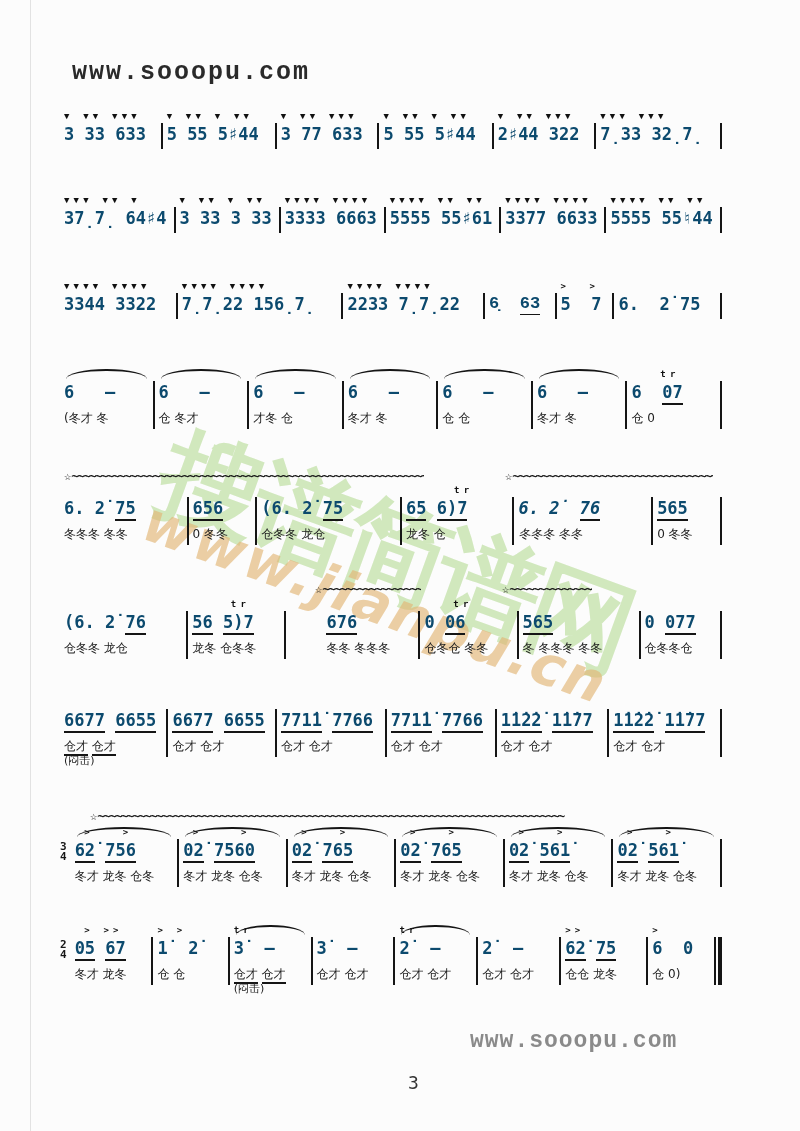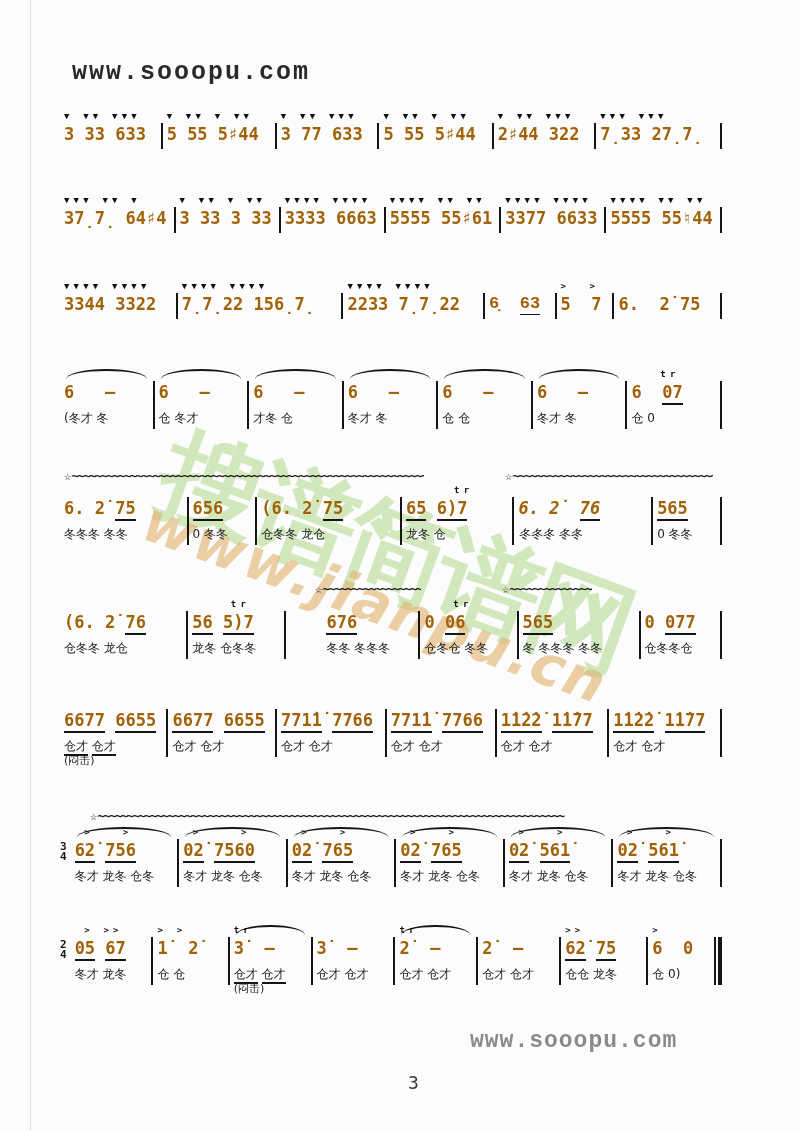--- a/index.html
+++ b/index.html
@@ -33,21 +33,21 @@
   
   .system{
     position:absolute; left:60px; width:662px;
     display:flex; align-items:flex-start; z-index:2;
   }
   .meter{display:flex;flex-direction:column;align-items:center;
     font-size:11px;font-weight:bold;line-height:10px;margin:16px 4px 0 0;}
   .measure{position:relative; padding:0 4px; overflow:hidden;}
   .m-above{white-space:pre; font-size:9px; letter-spacing:4.2px; line-height:13px;
     height:13px; color:#111; font-weight:bold;}
-  .m-notes{white-space:pre; font-size:17px; font-weight:bold; line-height:22px; color:#a16207;}
+  .m-notes{white-space:pre; font-size:17px; font-weight:bold; line-height:22px; color:#0c4a6e;}
   .m-below{white-space:pre; font-family:"DejaVu Sans", sans-serif;
     font-size:12px; line-height:16px; margin-top:7px; color:#222;}
   .m-below2{font-family:"DejaVu Sans", sans-serif; font-size:11px; color:#222; line-height:13px;}
   .u{border-bottom:2px solid #151515; padding-bottom:1px;}
   .bar{width:2px; background:#151515; margin-top:13px; flex:0 0 2px;}
   .bar.final{width:6px; background:transparent;
     border-left:2px solid #151515; border-right:4px solid #151515;}
   .tie{position:absolute; left:6px; right:6px; top:1px; height:8px;
     border-top:2px solid #151515; border-radius:50% 50% 0 0/100% 100% 0 0;}
   .wavy{position:absolute; z-index:2; white-space:nowrap; overflow:hidden;
@@ -100,21 +100,21 @@
         <div class="m-notes"><span>5</span> <span class="u">55</span> <span class="u">5♯44</span></div>
       </div>
       <div class="bar" style="height: 26px;"></div>
       <div class="measure" style="flex-grow: 8;">
         <div class="m-above">▼ ▼▼ ▼▼▼</div>
         <div class="m-notes"><span class="u">2♯44</span> <span class="u">322</span></div>
       </div>
       <div class="bar" style="height: 26px;"></div>
       <div class="measure" style="flex-grow: 10;">
         <div class="m-above">▼▼▼ ▼▼▼</div>
-        <div class="m-notes"><span class="u">7̣33</span> <span class="u">27̣7̣</span></div>
+        <div class="m-notes"><span class="u">7̣33</span> <span class="u">32̣7̣</span></div>
       </div>
       <div class="bar" style="height: 26px;"></div>
     </div>
   <div class="system" style="top:194px">
       <div class="measure" style="flex-grow: 10;">
         <div class="m-above">▼▼▼ ▼▼ ▼</div>
         <div class="m-notes"><span class="u">37̣7̣</span> <span class="u">64♯4</span></div>
       </div>
       <div class="bar" style="height: 26px;"></div>
       <div class="measure" style="flex-grow: 9;">

